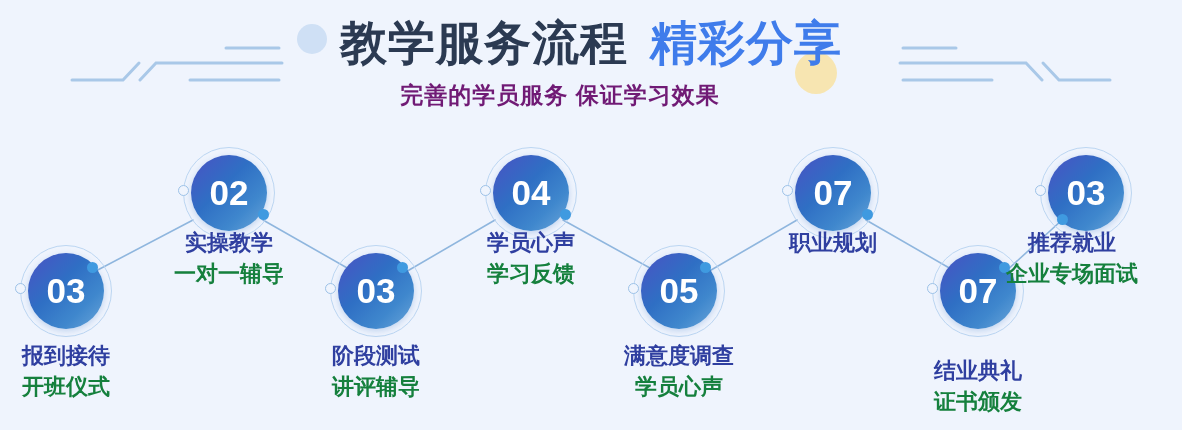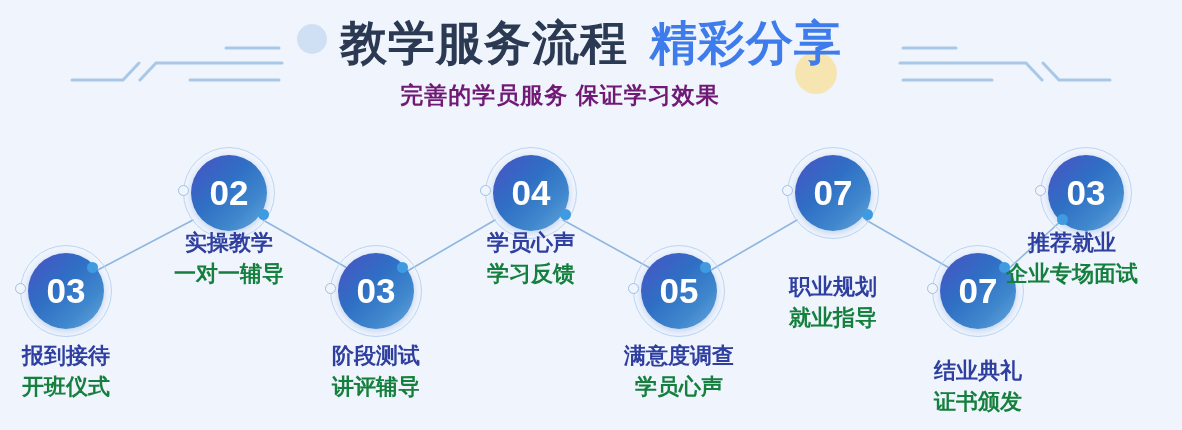--- a/index.html
+++ b/index.html
@@ -219,23 +219,22 @@
     </div>
 
     <div class="node" style="left:787px;top:22px;">
       <div class="ring"></div>
       <div class="disc">
         <span class="num">07</span>
       </div>
       <div class="hollow" style="left:-5px;top:38px;"></div>
       <div class="anchor" style="left:75px;top:62px;"></div>
     </div>
-    <div class="label" style="left:723px;top:102px;width:220px;margin-top:44px;">
+    <div class="label" style="left:723px;top:102px;width:220px;">
       <div>职业规划</div>
-      <div class="l2">就业指导</div>
     </div>
 
     <div class="node" style="left:932px;top:120px;">
       <div class="ring"></div>
       <div class="disc">
         <span class="num">07</span>
       </div>
       <div class="hollow" style="left:-5px;top:38px;"></div>
       <div class="anchor" style="left:67px;top:17px;"></div>
     </div>

